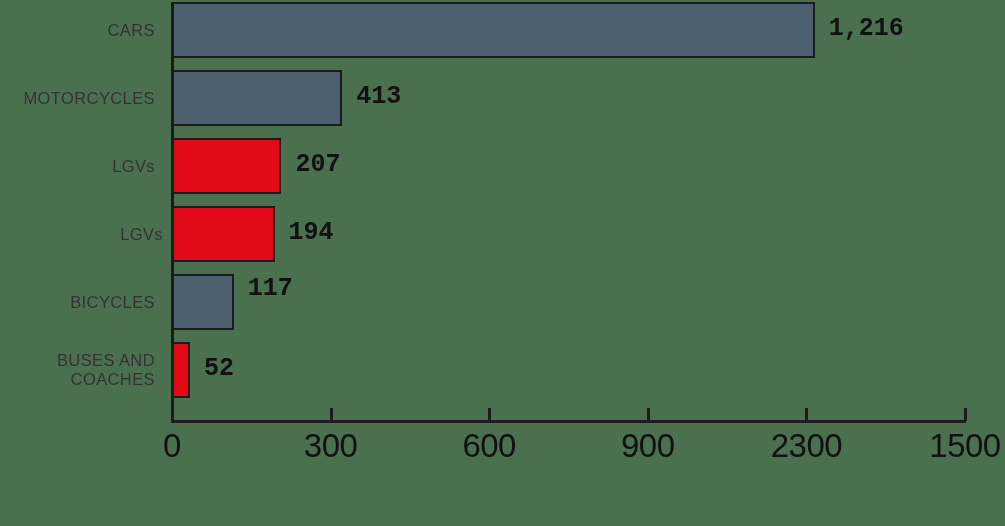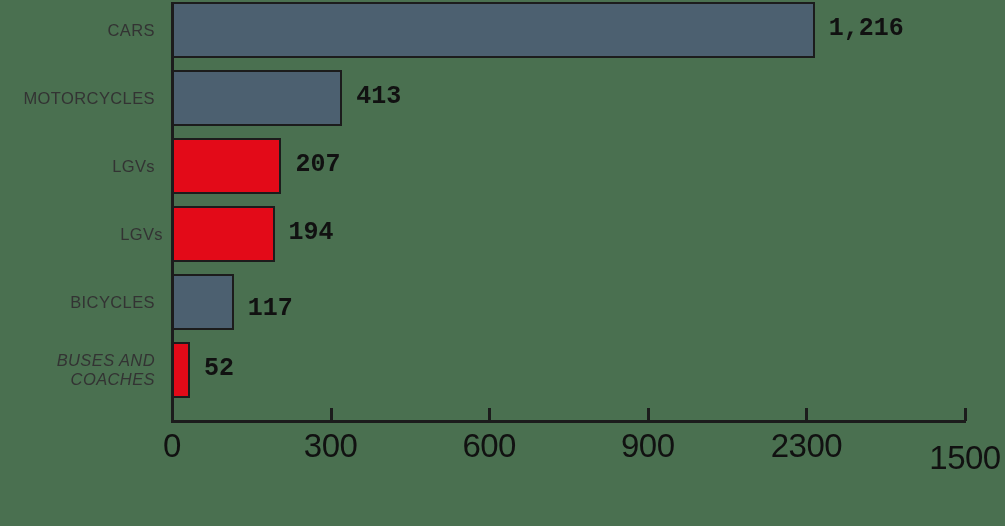--- a/index.html
+++ b/index.html
@@ -139,24 +139,24 @@
           <div class="value-label" style="left: 295.434px; top: 12px;">207</div>
         </div>
         <div class="row" style="top: 206px; padding-left: 8px;">
           <div class="cat-label" style="top: 18.5px;"><span>LGVs</span></div>
           <div class="bar red" style="width: 102.561px; height: 56px; top: 0px;"></div>
           <div class="value-label" style="left: 288.561px; top: 12px;">194</div>
         </div>
         <div class="row" style="top: 274px;">
           <div class="cat-label" style="top: 18.5px;"><span>BICYCLES</span></div>
           <div class="bar blue" style="width: 61.854px; height: 56px; top: 0px;"></div>
-          <div class="value-label" style="left: 247.854px; top: 20px;">117</div>
+          <div class="value-label" style="left: 247.854px; top: 0;">117</div>
         </div>
         <div class="row" style="top: 342px;">
-          <div class="cat-label" style="top: 9px; width: 110px; right: 850px; font-style: italic;">
+          <div class="cat-label" style="top: 9px; width: 110px; right: 850px;">
             <div>BUSES AND</div>
             <div>COACHES</div>
           </div>
           <div class="bar red" style="width: 17.9747px; height: 56px; top: 0px;"></div>
           <div class="value-label" style="left: 203.975px; top: 12px;">52</div>
         </div>
       </div>
 
     <div class="y-axis-line"></div>
     <div class="x-axis-line"></div>
@@ -165,17 +165,17 @@
         <div class="tick-label" style="left: 172px;">0</div>
         <div class="tick" style="left: 329.6px;"></div>
         <div class="tick-label" style="left: 330.6px;">300</div>
         <div class="tick" style="left: 488.2px;"></div>
         <div class="tick-label" style="left: 489.2px;">600</div>
         <div class="tick" style="left: 646.8px;"></div>
         <div class="tick-label" style="left: 647.8px;">900</div>
         <div class="tick" style="left: 805.4px;"></div>
         <div class="tick-label" style="left: 806.4px;">2300</div>
         <div class="tick" style="left: 964px;"></div>
-        <div class="tick-label" style="left: 965px; margin-top: 12px;">1500</div>
+        <div class="tick-label" style="left: 965px;">1500</div>
       </div>
   </div>
 
 </div>
 
 </body></html>

